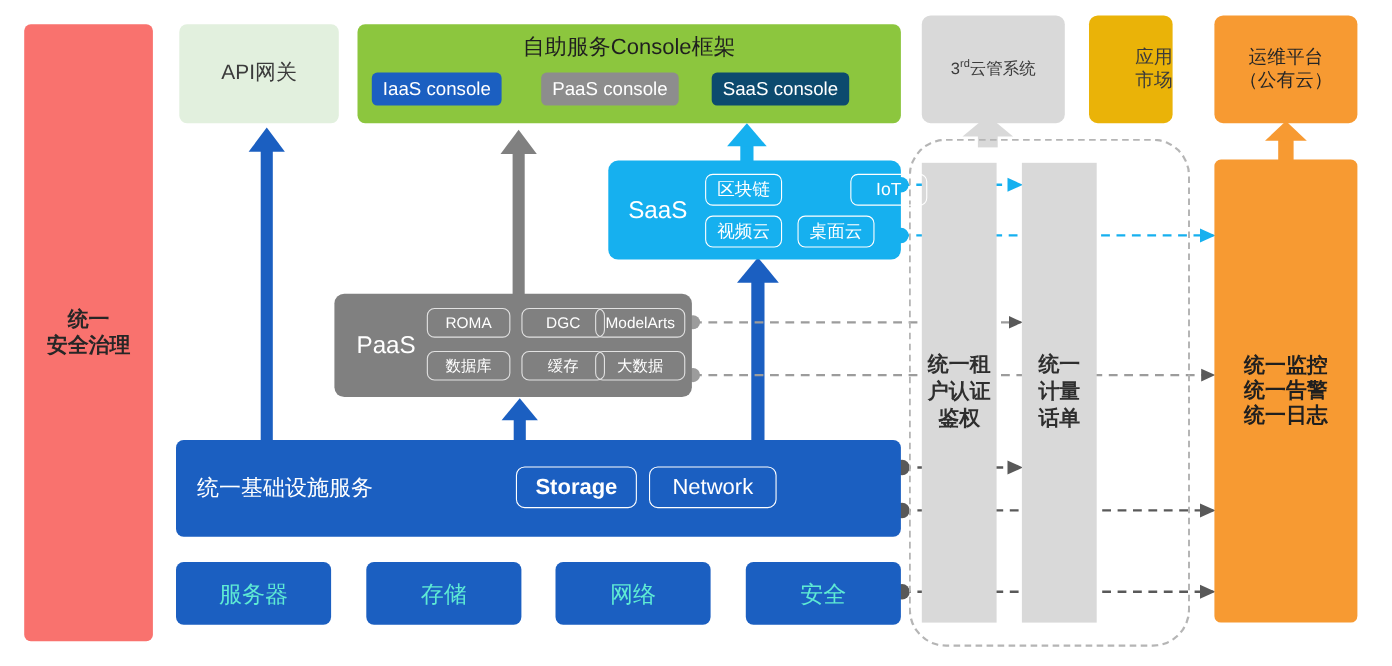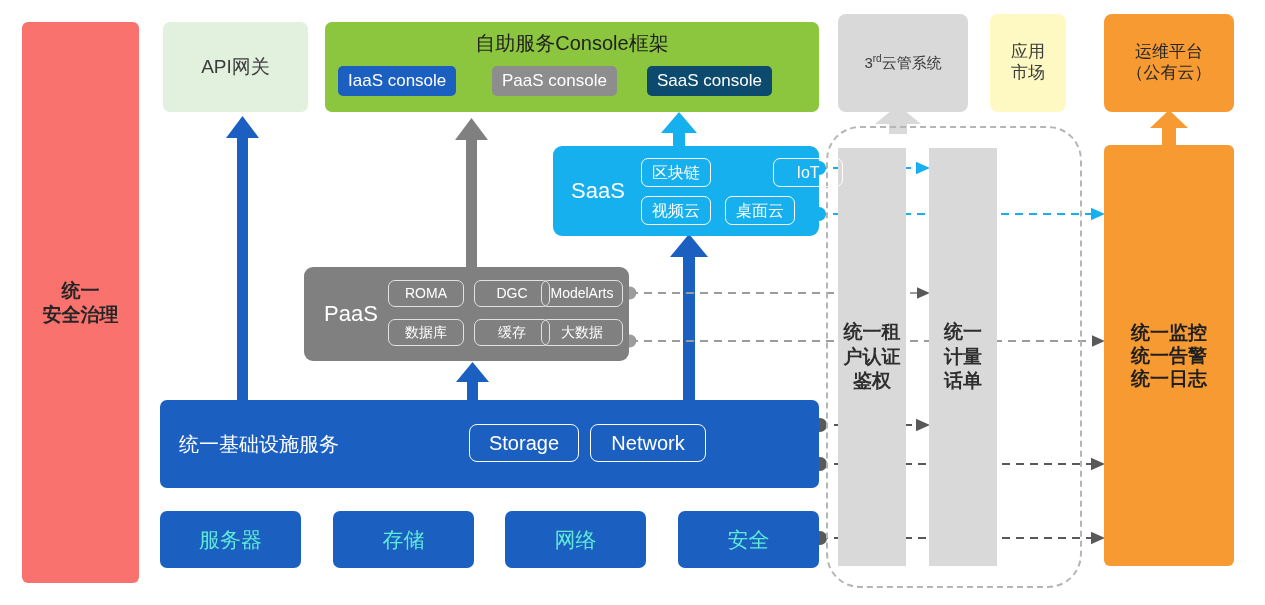--- a/index.html
+++ b/index.html
@@ -71,22 +71,22 @@
 
   
   #third-cloud{
     left:838px; top:14px; width:130px; height:98px;
     background:#d9d9d9; border-radius:8px;
     color:#3b3b3b; font-size:15px;
   }
   #third-cloud sup{font-size:10px; vertical-align:super;}
   #app-market{
     left:990px; top:14px; width:76px; height:98px;
-    background:#fef9c3; border-radius:8px;
-    color:#3b3b3b; font-size:17px;
+    background:#eab308; border-radius:8px;
+    color:#3b3b3b; font-size:17px;justify-content:flex-end;
   }
   
   #ops-platform{
     left:1104px; top:14px; width:130px; height:98px;
     background:#f79a32; border-radius:8px;
     color:#262626; font-size:17px;
   }
   #ops-column{
     left:1104px; top:145px; width:130px; height:421px;
     background:#f79a32; border-radius:6px;
@@ -181,21 +181,21 @@
     position:absolute;
     top:24px; height:38px;
     border:1.6px solid #ffffff;
     border-radius:8px;
     display:flex; align-items:center; justify-content:center;
     color:#ffffff; font-size:20px;
     box-sizing:border-box;
     padding:0 12px;
   }
   #infra-c0{ left:184px; width:113px; }
-  #infra-c1{ left:309px; width:110px; }
+  #infra-c1{ left:309px; width:110px;font-weight:bold; }
   #infra-c2{ left:430px; width:116px; }
   #infra-c3{ left:557px; width:99px; }
 
   
   .hw-box{
     position:absolute;
     top:511px; height:57px;
     background:#1b5fc1; border-radius:7px;
     display:flex; align-items:center; justify-content:center;
     color:#5eead4; font-size:21px;

